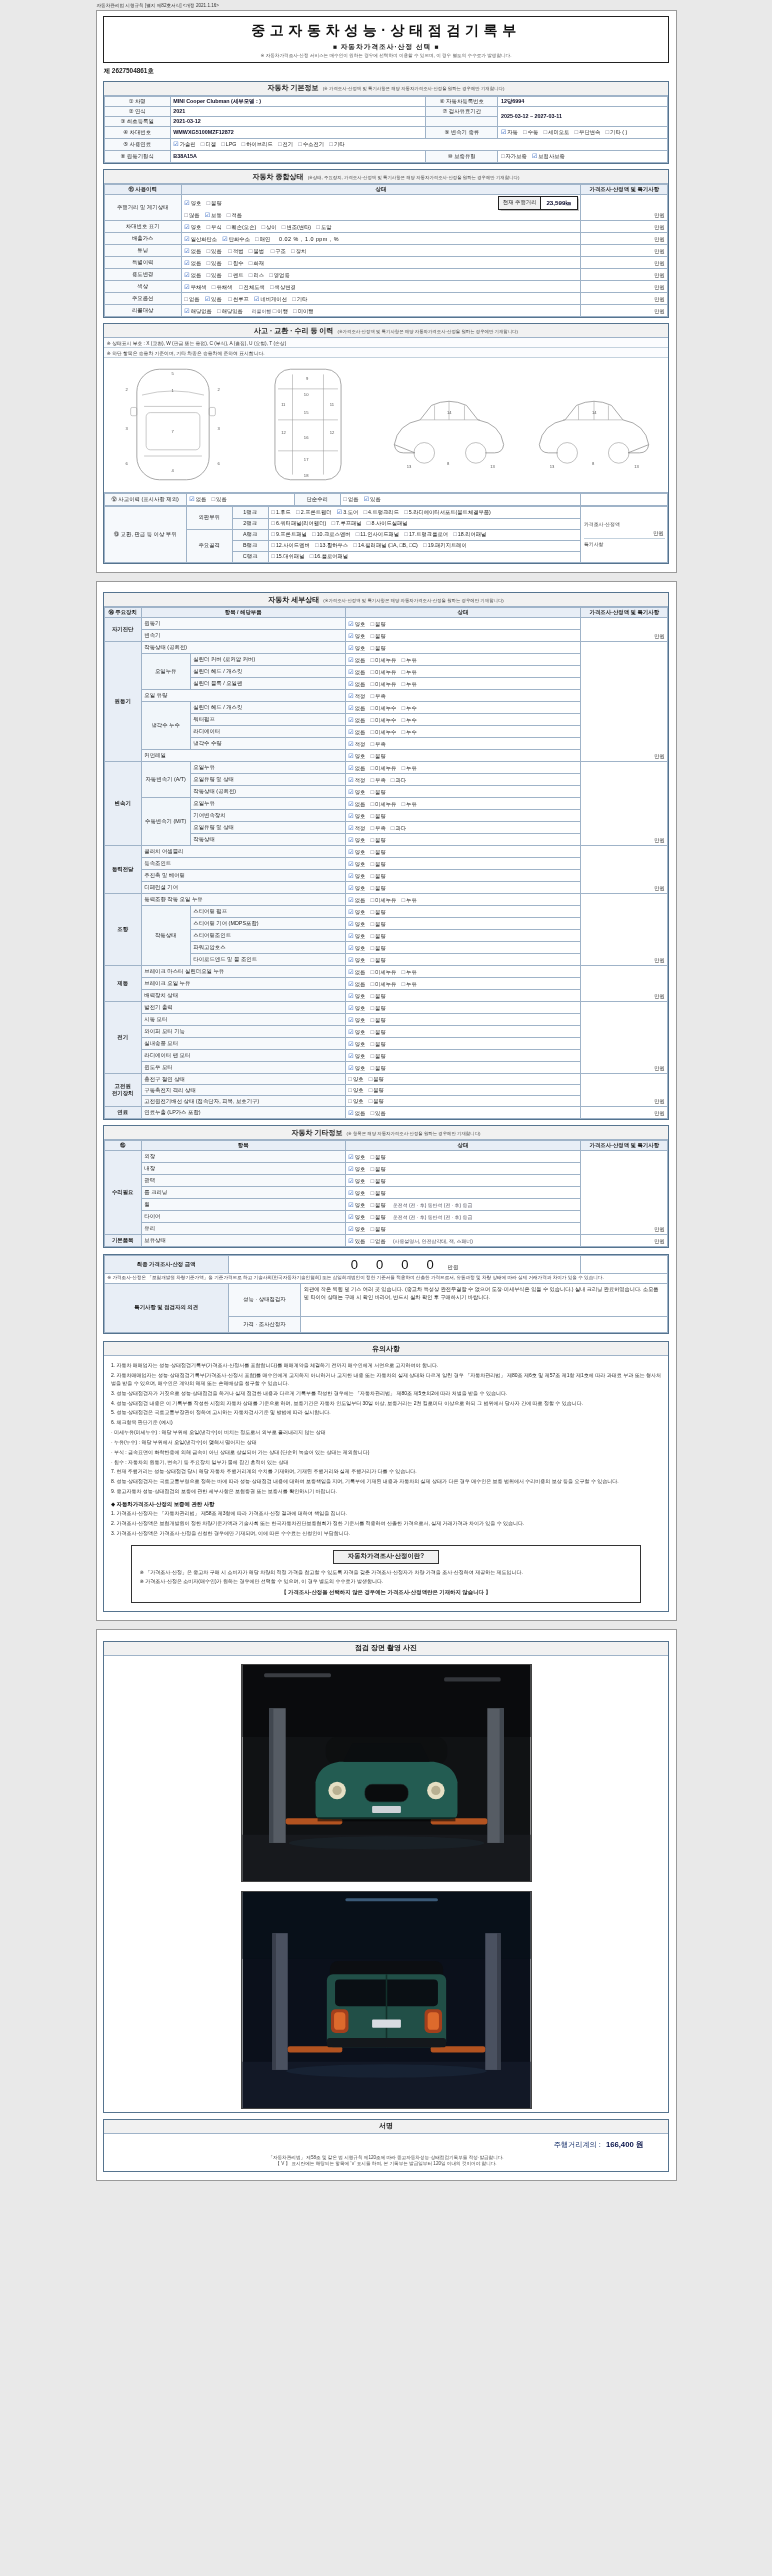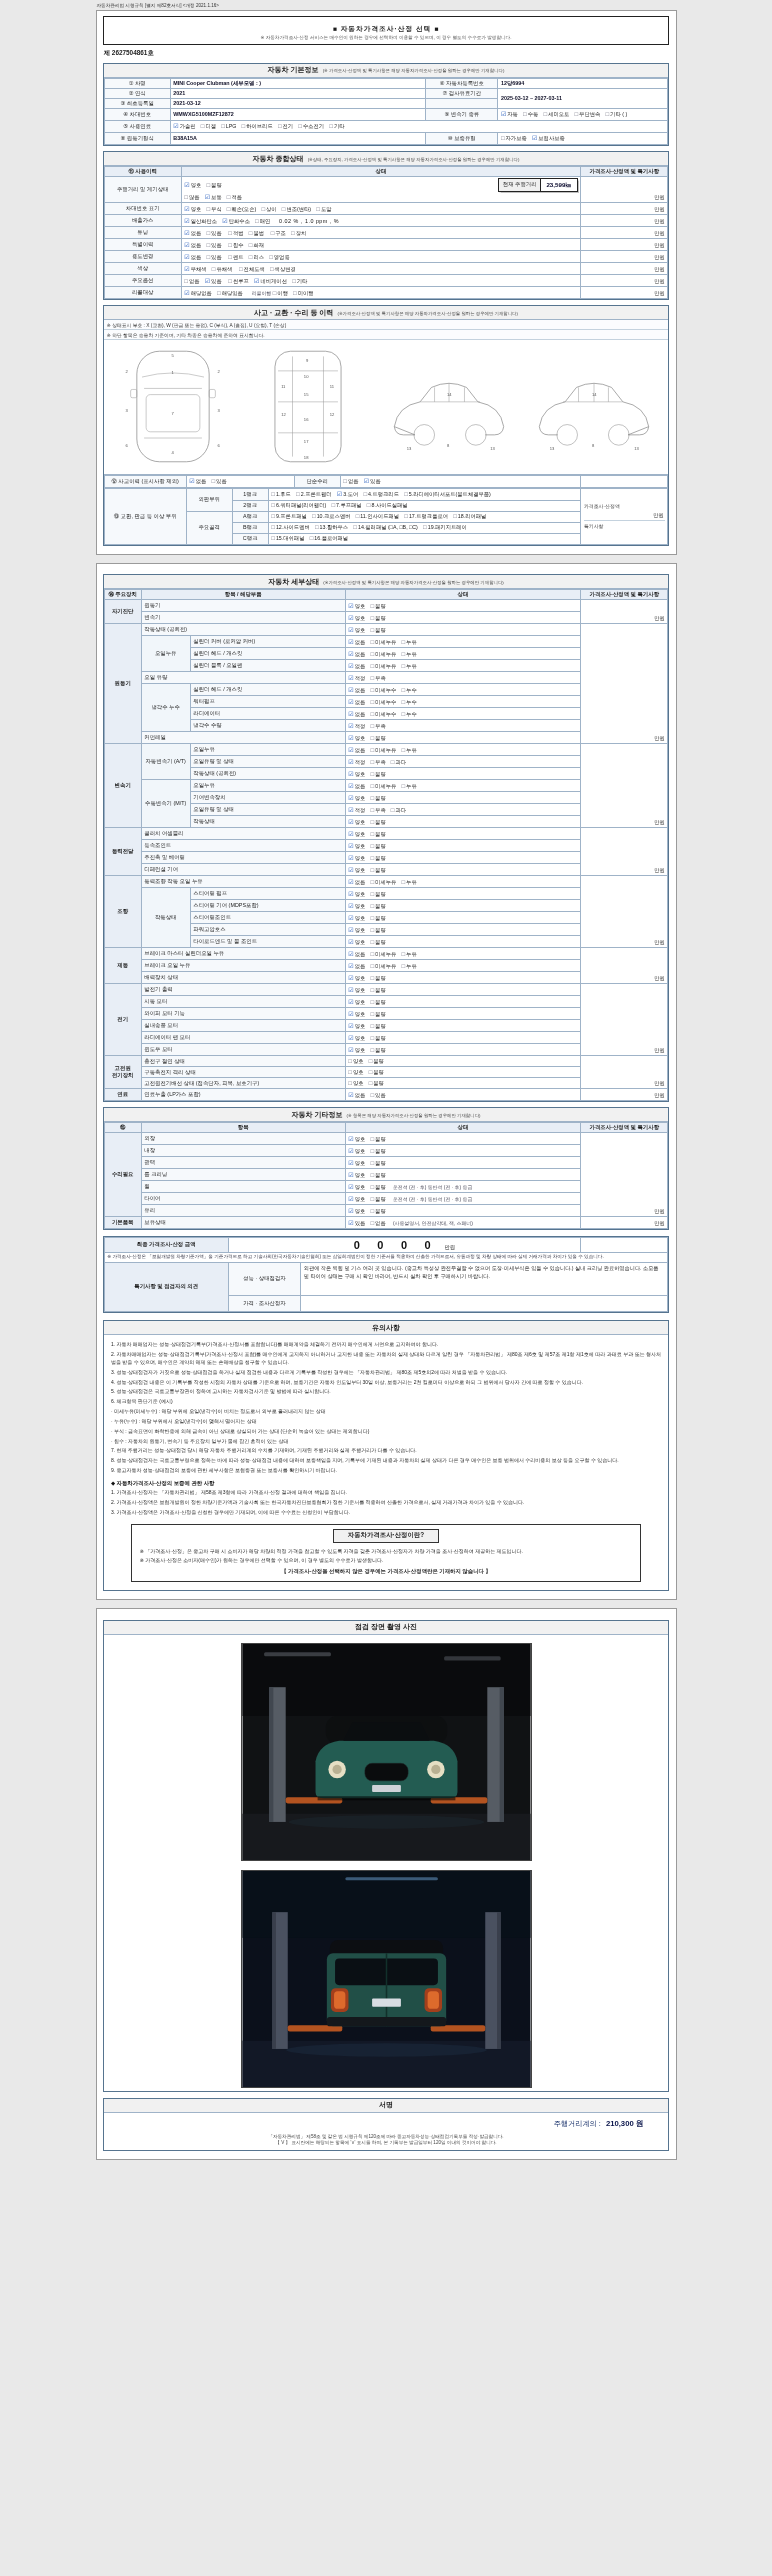--- a/index.html
+++ b/index.html
@@ -40,21 +40,21 @@
   
   .legend{font-size:4.8px;color:#333;padding:1.5px 3.1px;border-bottom:0.5px solid #c4d2de;background:#fbfcfe}
   .diagrams{display:flex;justify-content:space-around;align-items:center;padding:4.1px 2.1px;border-bottom:0.5px solid #9fb3c8}
   .diagrams svg{display:block}
   .acc-price .ap-lab{font-size:4.9px;color:#333;text-align:left}
   .acc-price .ap-val{text-align:right;font-size:5.2px;color:#333;border-bottom:0.5px solid #c4d2de;padding:3.1px 1px 1px}
   .acc-price .ap-lab2{font-size:4.9px;color:#333;margin-top:2.1px}
   
   .final-note{font-size:4.6px;color:#334;line-height:1.5}
   .opinion{font-size:5.2px;line-height:1.55;color:#222;height:30px;vertical-align:top}
-  .big0{font-size:11px;font-weight:bold;letter-spacing:7.2px;color:#111}
+  .big0{font-size:13px;font-weight:normal;letter-spacing:7.2px;color:#111}
   
   .notices{border:0.5px solid #56748f;margin-top:7.2px}
   .notices .body{padding:4.1px 7.2px 6.2px}
   .notices p{margin:2.1px 0;font-size:5px;line-height:1.55;color:#222;text-align:justify}
   .blocktitle{font-size:5.4px;font-weight:bold;margin:5.2px 0 1px;color:#111}
   .infobox{border:0.8px solid #333;margin:7.2px 20.6px 2.1px;padding:4.1px 7.2px;text-align:center}
   .infobox .ib-title{display:inline-block;border:0.5px solid #333;background:#f1f1f1;font-weight:bold;font-size:6.4px;padding:1.5px 13.4px;margin-bottom:3.1px}
   .infobox p{margin:1.5px 0;font-size:5px;text-align:left;line-height:1.5}
   .infobox .hl{font-weight:bold;text-align:center;font-size:5.4px;margin-top:3.1px}
   
@@ -70,20 +70,21 @@
 </style>
 </head>
 <body>
 
 <div class="frame">
   <div class="lawnote">자동차관리법 시행규칙 [별지 제82호서식] &lt;개정 2021.1.16&gt;</div>
 
   <div class="sheet">
 
     <div class="title-box">
+      <h1>중고자동차성능·상태점검기록부</h1>
       <div class="subtitle">■ 자동차가격조사·산정 선택 ■</div>
       <div class="subnote">※ 자동차가격조사·산정 서비스는 매수인이 원하는 경우에 선택하여 이용할 수 있으며, 이 경우 별도의 수수료가 발생합니다.</div>
     </div>
     <div class="docno">제 2627504861호</div>
 
     <div class="sec">
       <div class="sec-bar">
         <span>자동차 기본정보</span><span class="note">(※ 가격조사·산정액 및 특기사항은 해당 자동차가격조사·산정을 원하는 경우에만 기재합니다)</span>
       </div>
       <table>
@@ -781,21 +782,21 @@
           </svg>
         </div>
       </div>
     </div>
 
     <div class="sec">
       <div class="sec-bar">서명</div>
       <div class="sign-body">
         <div class="fee">
           <span>주행거리계의 :</span>
-          <b>210,300 원</b>
+          <b>166,400 원</b>
         </div>
         <p class="tiny center">「자동차관리법」 제58조 및 같은 법 시행규칙 제120조에 따라 중고자동차성능·상태점검기록부를 작성·발급합니다.</p>
         <p class="tiny center">【 V 】 표시란에는 해당되는 항목에 '∨' 표시를 하며, 본 기록부는 발급일부터 120일 이내의 것이어야 합니다.</p>
       </div>
     </div>
   </div>
 </div>
 
 
 </body></html>

